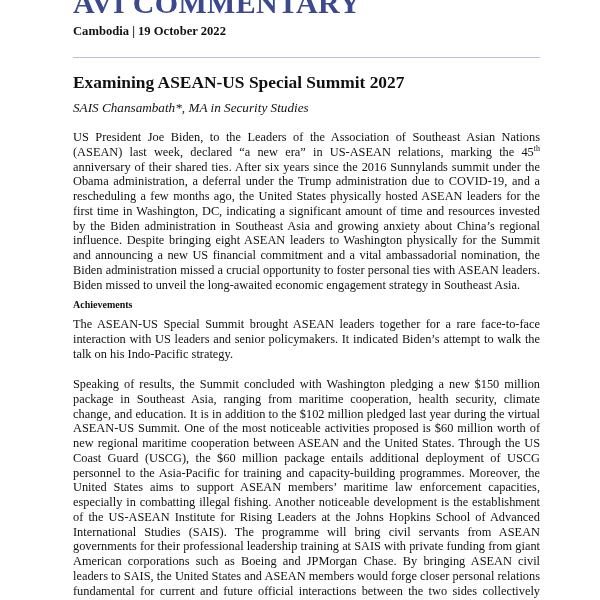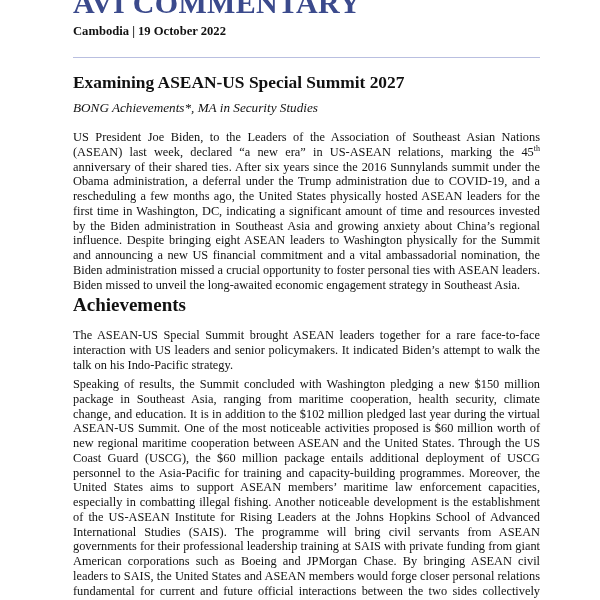--- a/index.html
+++ b/index.html
@@ -6,34 +6,34 @@
     body { width: 600px; height: 600px; overflow: hidden; position: relative;
            font-family: "Liberation Serif", "DejaVu Serif", serif; color: #111; }
     .brand { position: absolute; left: 73px; top: -14px; font-weight: bold;
              font-size: 30px; color: #3b4a8c; letter-spacing: 0.3px; line-height: 34px; white-space: nowrap; }
     .meta { position: absolute; left: 73px; top: 23px; font-weight: bold; font-size: 12.6px; line-height: 16px; }
     .rule { position: absolute; left: 73px; top: 57px; width: 467px; height: 0; border-top: 1px solid #b9bfe0; }
     .title { position: absolute; left: 73px; top: 71px; font-weight: bold; font-size: 17.4px; line-height: 22px; white-space: nowrap; }
     .byline { position: absolute; left: 73px; top: 99px; font-style: italic; font-size: 13.2px; line-height: 17px; white-space: nowrap; }
     .para { position: absolute; left: 73px; width: 467px; font-size: 12.35px; line-height: 14.75px;
             text-align: justify; margin: 0; }
-    .h2 { position: absolute; left: 73px; top: 296px; font-weight: bold; font-size: 19px; line-height: 18px; }
+    .h2 { position: absolute; left: 73px; top: 296px; font-weight: bold; font-size: 10px; line-height: 18px; }
     sup { font-size: 8px; line-height: 0; vertical-align: super; }
     .p1 { top: 130px; }
-    .p2 { top: 328px; }
+    .p2 { top: 317px; }
     .p3 { top: 377px; }
   </style>
 </head>
 <body>
 
 <div class="brand">AVI COMMENTARY</div>
 <div class="meta">Cambodia | 19 October 2022</div>
 <div class="rule"></div>
 
 <h1 class="title" style="margin:0;">Examining ASEAN-US Special Summit 2027</h1>
-<div class="byline">BONG Achievements*, MA in Security Studies</div>
+<div class="byline">SAIS Chansambath*, MA in Security Studies</div>
 
 <p class="para p1"><span>US President Joe Biden, to the Leaders of the Association of Southeast Asian Nations (ASEAN) last week, declared “a new era” in US-ASEAN relations, marking the 45</span><sup>th</sup><span> anniversary of their shared ties. After six years since the 2016 Sunnylands summit under the Obama administration, a deferral under the Trump administration due to COVID-19, and a rescheduling a few months ago, the United States physically hosted ASEAN leaders for the first time in Washington, DC, indicating a significant amount of time and resources invested by the Biden administration in Southeast Asia and growing anxiety about China’s regional influence. Despite bringing eight ASEAN leaders to Washington physically for the Summit and announcing a new US financial commitment and a vital ambassadorial nomination, the Biden administration missed a crucial opportunity to foster personal ties with ASEAN leaders. Biden missed to unveil the long-awaited economic engagement strategy in Southeast Asia.</span></p>
 
 <h2 class="h2" style="margin:0;">Achievements</h2>
 
 <p class="para p2">The ASEAN-US Special Summit brought ASEAN leaders together for a rare face-to-face interaction with US leaders and senior policymakers. It indicated Biden’s attempt to walk the talk on his Indo-Pacific strategy.</p>
 <p class="para p3">Speaking of results, the Summit concluded with Washington pledging a new $150 million package in Southeast Asia, ranging from maritime cooperation, health security, climate change, and education. It is in addition to the $102 million pledged last year during the virtual ASEAN-US Summit. One of the most noticeable activities proposed is $60 million worth of new regional maritime cooperation between ASEAN and the United States. Through the US Coast Guard (USCG), the $60 million package entails additional deployment of USCG personnel to the Asia-Pacific for training and capacity-building programmes. Moreover, the United States aims to support ASEAN members’ maritime law enforcement capacities, especially in combatting illegal fishing. Another noticeable development is the establishment of the US-ASEAN Institute for Rising Leaders at the Johns Hopkins School of Advanced International Studies (SAIS). The programme will bring civil servants from ASEAN governments for their professional leadership training at SAIS with private funding from giant American corporations such as Boeing and JPMorgan Chase. By bringing ASEAN civil leaders to SAIS, the United States and ASEAN members would forge closer personal relations fundamental for current and future official interactions between the two sides collectively under the ASEAN framework and individually between the US and ASEAN governments.</p>
 
 </body></html>

